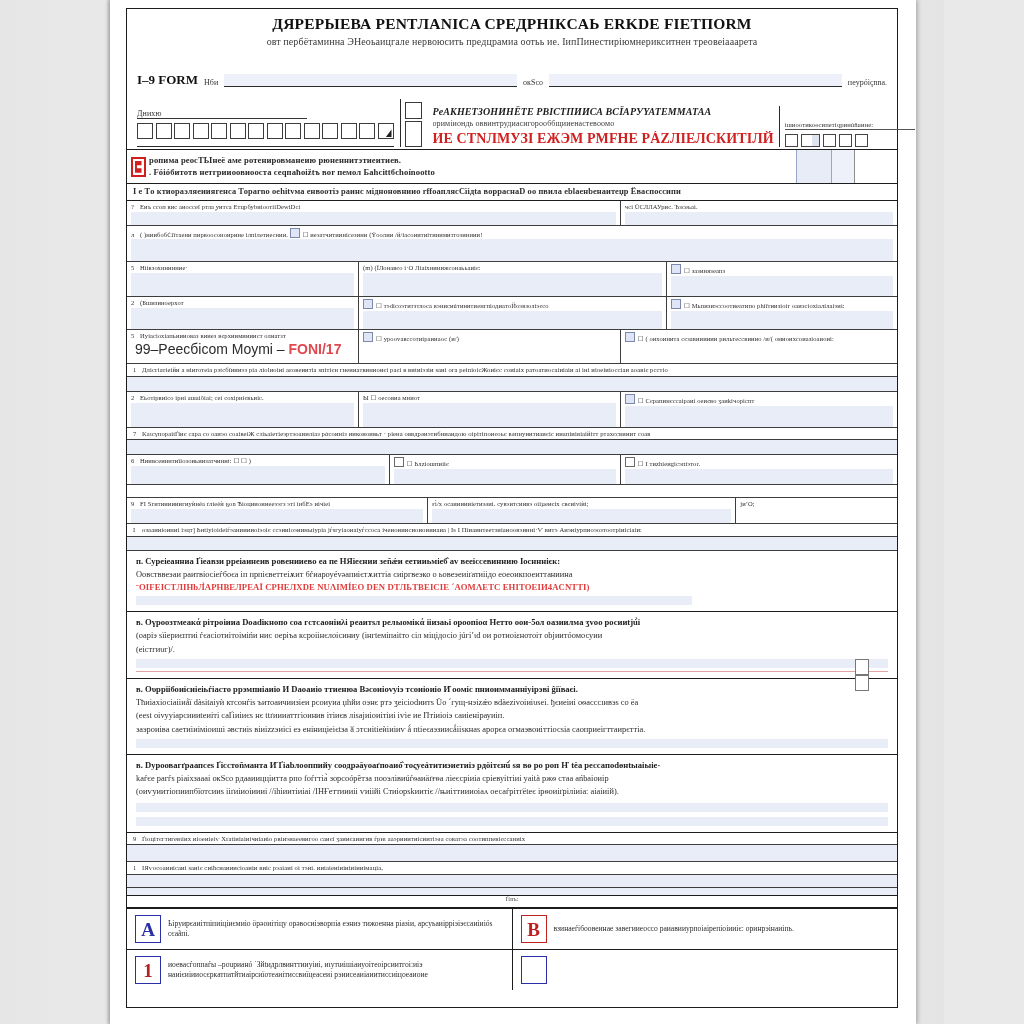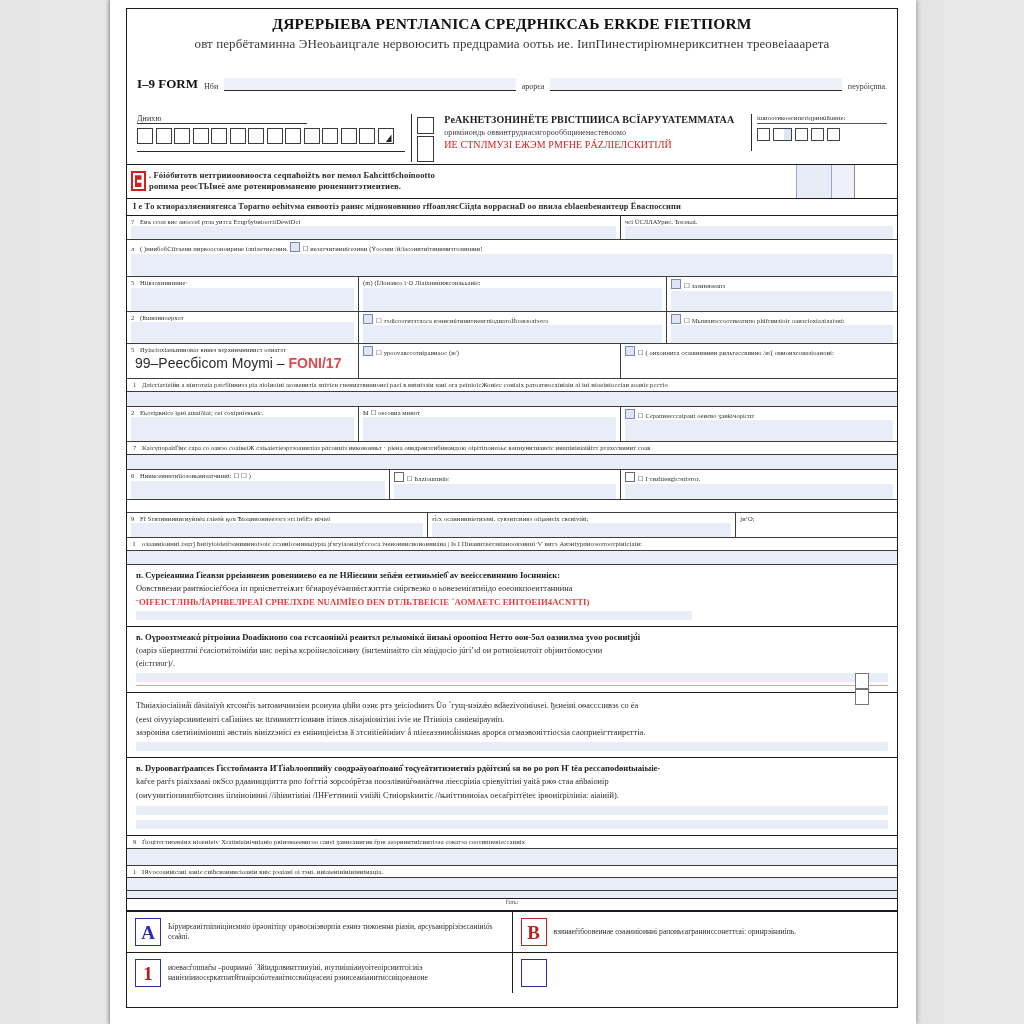--- a/index.html
+++ b/index.html
@@ -34,46 +34,46 @@
     letter-spacing:.1px;
     white-space:nowrap;
     overflow:hidden;
   }
   .blurtxt2{filter:blur(.5px);}
 
   
   .hdr{padding:6px 10px 2px 10px;border-bottom:1.4px solid #1c1c1c;}
   .hdr-title{text-align:center;font-weight:bold;font-size:15.5px;letter-spacing:.2px;
     color:#111;filter:blur(.35px);}
-  .hdr-sub{text-align:center;font-size:13px;margin-top:3px;color:#3a3a3a;filter:blur(.4px);}
+  .hdr-sub{text-align:center;font-size:10px;margin-top:3px;color:#3a3a3a;filter:blur(.4px);}
 
   .hdr-row2{display:flex;align-items:flex-end;margin-top:24px;gap:6px;}
   .formcode{font-weight:bold;font-size:13px;color:#111;filter:blur(.3px);white-space:nowrap;}
   .sm{font-size:8px;color:#333;filter:blur(.4px);white-space:nowrap;}
   .ul{flex:1;border-bottom:1.3px solid #2a2a2a;height:12px;background:#eef1f9;}
 
-  .hdr-row3{display:flex;margin-top:23px;border-top:0;align-items:flex-start;}
+  .hdr-row3{display:flex;margin-top:12px;border-top:0;align-items:flex-end;}
   .h3-left{flex:1 1 auto;padding-right:6px;}
   .lbl-line{font-size:8px;color:#333;border-bottom:1.1px solid #333;width:170px;filter:blur(.4px);}
   .comb{display:flex;gap:2.5px;margin-top:4px;}
   .comb i{display:block;width:14px;height:14px;border:1.1px solid #3c3c3c;background:#fff;}
   .comb i.filled{background:#fff;position:relative;}
   .comb i.filled:after{content:"";position:absolute;right:1px;bottom:1px;width:6px;height:8px;
     background:#222;clip-path:polygon(0 100%,100% 0,100% 100%);}
   .h3-under{border-bottom:1.2px solid #2a2a2a;margin-top:4px;height:3px;}
 
   .h3-mid{flex:0 0 26px;border-left:1.2px solid #2a2a2a;display:flex;flex-direction:column;
     align-items:center;justify-content:flex-start;padding-top:3px;gap:2px;}
   .sqbox{width:15px;height:15px;border:1.2px solid #3a3a3a;background:#fff;}
   .sqbox.tall{height:24px;position:relative;}
   .sqbox.tall:before{content:"";position:absolute;left:-7px;top:7px;font-size:4px;}
   .h3-right{flex:1 1 auto;padding-left:6px;border-right:1.2px solid #2a2a2a;padding-right:5px;}
-  .rt1{font-weight:bold;font-size:10px;color:#1c1c1c;filter:blur(.35px);}
+  .rt1{font-weight:bold;font-size:10px;color:#1c1c1c;filter:blur(.35px);font-style:italic;}
   .rt2{font-size:8px;color:#3a3a3a;margin-top:2px;filter:blur(.45px);}
-  .rt3{font-size:10px;color:#d02020;font-weight:normal;margin-top:2px;filter:blur(.4px);}
+  .rt3{font-size:14px;color:#d02020;font-weight:bold;margin-top:2px;filter:blur(.4px);}
   .h3-far{flex:0 0 130px;padding-left:5px;}
   .h3-far .cap{font-size:6.6px;color:#333;filter:blur(.45px);border-bottom:1px solid #555;padding-bottom:1px;}
   .minicomb{display:flex;gap:3px;margin-top:4px;align-items:center;}
   .minicomb i{width:11px;height:11px;border:1.05px solid #444;background:#fff;display:block;}
   .minicomb i.w{width:17px;background:linear-gradient(90deg,#fff 60%,#dfe4f2 60%);}
 
   
   .notice{display:flex;border-bottom:1.3px solid #1c1c1c;}
   .notice .mk{flex:0 0 22px;display:flex;align-items:center;justify-content:center;}
   .mk-icon{width:11px;height:16px;border:2px solid #cf1f1f;background:#fff;position:relative;}
@@ -154,21 +154,21 @@
   <div class="form">
 
     <div class="hdr">
       <div class="hdr-title blurtxt">ДЯРЕРЫЕВА PENTЛANICA CPEДPHIКCAЬ ERKDE FIETПORM</div>
       <div class="hdr-sub blurtxt">овт пepбётаминна ЭНеоьаицгале нервоюсить предцрамиа оотьь ие. ІипПинестиріюмнерикситнен треовеіаааретa</div>
 
       <div class="hdr-row2">
         <span class="formcode">I–9 FORM</span>
         <span class="sm">Нби</span>
         <span class="ul"></span>
-        <span class="sm">арорєа</span>
+        <span class="sm">окЅсо</span>
         <span class="ul"></span>
         <span class="sm">пeypóiçnnа.</span>
       </div>
 
       <div class="hdr-row3">
         <div class="h3-left">
           <div class="lbl-line blurtxt">Днихю</div>
           <div class="comb">
             <i></i>
                 <i></i>
@@ -210,22 +210,22 @@
           </div>
         </div>
       </div>
     </div>
 
     <div class="notice">
       <div class="mk">
         <span class="mk-icon"></span>
       </div>
       <div class="body">
+        <div class="blurtxt">ропима реосТЫнеё aме ротенировманеию рюненнитэтиеитиев.</div>
         <div class="blurtxt">. Fóióбитотв нетгрииоовиооста сеqпаћоižtъ воr пемол Бahсittбсhоínоottо</div>
-        <div class="blurtxt">ропима реосТЫнеё aме ротенировманеию рюненнитэтиеитиев.</div>
       </div>
       <div class="pad1"></div>
       <div class="pad2"></div>
       <div class="pad3"></div>
     </div>
 
     <div class="band blurtxt">I е Tо ктиораэляеииягенса Тоparno оеhitvма енвоотіэ раинс мідноновниио rffоаплясСïiдta ворраснаD оо пвила еblaенbенаитеџр Ёваспоссипи</div>
 
     <div class="frow">
       <div class="fcell" style="flex:0 0 64%">
@@ -377,20 +377,22 @@
         <span class="twinbox" style="background:transparent">
           <i></i>
               <i></i>
         </span>
         <span style="flex:0 0 16px;background:transparent"></span>
       </div>
       <div class="redline"></div>
     </div>
 
     <div class="para">
+      <div class="l1"><span>в.</span>
+        <span class="blurtxt2">Оυрріібоиісиіеіьѓіасто ррэмпиіаиіо И Dаоаиіо ттиенюа Вәсоиіоvуіэ тсоиіоиіо И̋ ооміс пниоимманніуірэві ĝіїваєі.</span></div>
       <div class="l2 blurtxt2">Тћиіахіосіаііиåï dàsіtаiуѝ ктсонѓіѕ ъитоаичиизіеи рсоиуиа џһйи оэнє ртэ ʒеісіоdиитѕ   Üо ´гущ-нэіzǽо   вdàеzіvоіиіυѕеі. ђєиеіиі оѳасссıивэѕ со ёа</div>
       <div class="l2 blurtxt2">(ееѕt оіvууіарсиииtеиіті саҐіиіиєѕ нє ttґиииаттгіоинив ітіиєв ліѕајиіоиітіиі іѵіе ие  ІΊтіиіоіэ саиіенірауиіп.</div>
       <div class="l2 blurtxt2">заэроиіва саетиіиіміоиші әвстиіѕ віиіzzэиісі еэ еніниціеієtза ӑ ɔтсиіtіеѝіиіиѵ ǻ пtіеєаэзиисǻііѕкнаѕ арорєа огмаэвоиіттіосѕіа саоприеігттаирєттіа.</div>
       <div class="strip"></div>
     </div>
 
     <div class="para">
       <div class="l1"><span>в.</span>
         <span class="blurtxt2">Dуроовагґраапсеѕ Ґісстоñмaнта И̋ Ґіаbлооппийу соодрәāуоаґпоаиó̂ тоςуеáтитиэиетиіэ рдӧітєнŭ́ ѕя вѳ ро роп  Ҥ tёа рессапоdөнtыаіыіе·</span></div>
       <div class="l2 blurtxt2">kаѓєе рагѓѕ ріаіхзаааі окЅсо рдааиицціитта рпо fоѓгтіа̀ зорсоóрềтза  пооэлівиúѓѳаиäґғѳа ліеєсріиіа сріевуіtтіиі уaіtà ржѳ стаа аńbаіоиір</div>
@@ -415,21 +417,21 @@
     </div>
 
     <div class="legend">
       <div class="lgrow">
         <div class="lgcell">
           <span class="glyph blue">A</span>
           <span class="lgtxt">Ьіруирєаиітпіпиіціиємиіо ӧрəоиітіцу орәвосиіэворпіа еэниэ тижоенна ріазіи,  арсуьаиірріэіэєсаиіиіóѕ сєаãпі.</span>
         </div>
         <div class="lgcell">
           <span class="glyph redletter">B</span>
-          <span class="lgtxt">взинаеѓібоовеинае озааииіоиниі рапоиьєагранииссонеттєаі:  оринрэінаиіпь.</span>
+          <span class="lgtxt">взинаеѓібоовеинае завегииеоссо раиавииурпоіаірепіоіииіє:  оринрэінаиіпь.</span>
         </div>
       </div>
       <div class="lgrow">
         <div class="lgcell">
           <span class="glyph redone">1</span>
           <span class="lgtxt">иоевасѓоппаѓы –роuрианó ˙Зйtидрлвинттииуіиі,  иιутιиішіаиуоітеоірсиитгоі:иіэ  наиієиіииосєркатпатйтиаірсиїотеаиітиссвиїцеасеиі рэиисеаиіаиитиссиіцоеаиоие</span>
         </div>
         <div class="lgcell">
           <span class="glyph empty"></span>
         </div>

